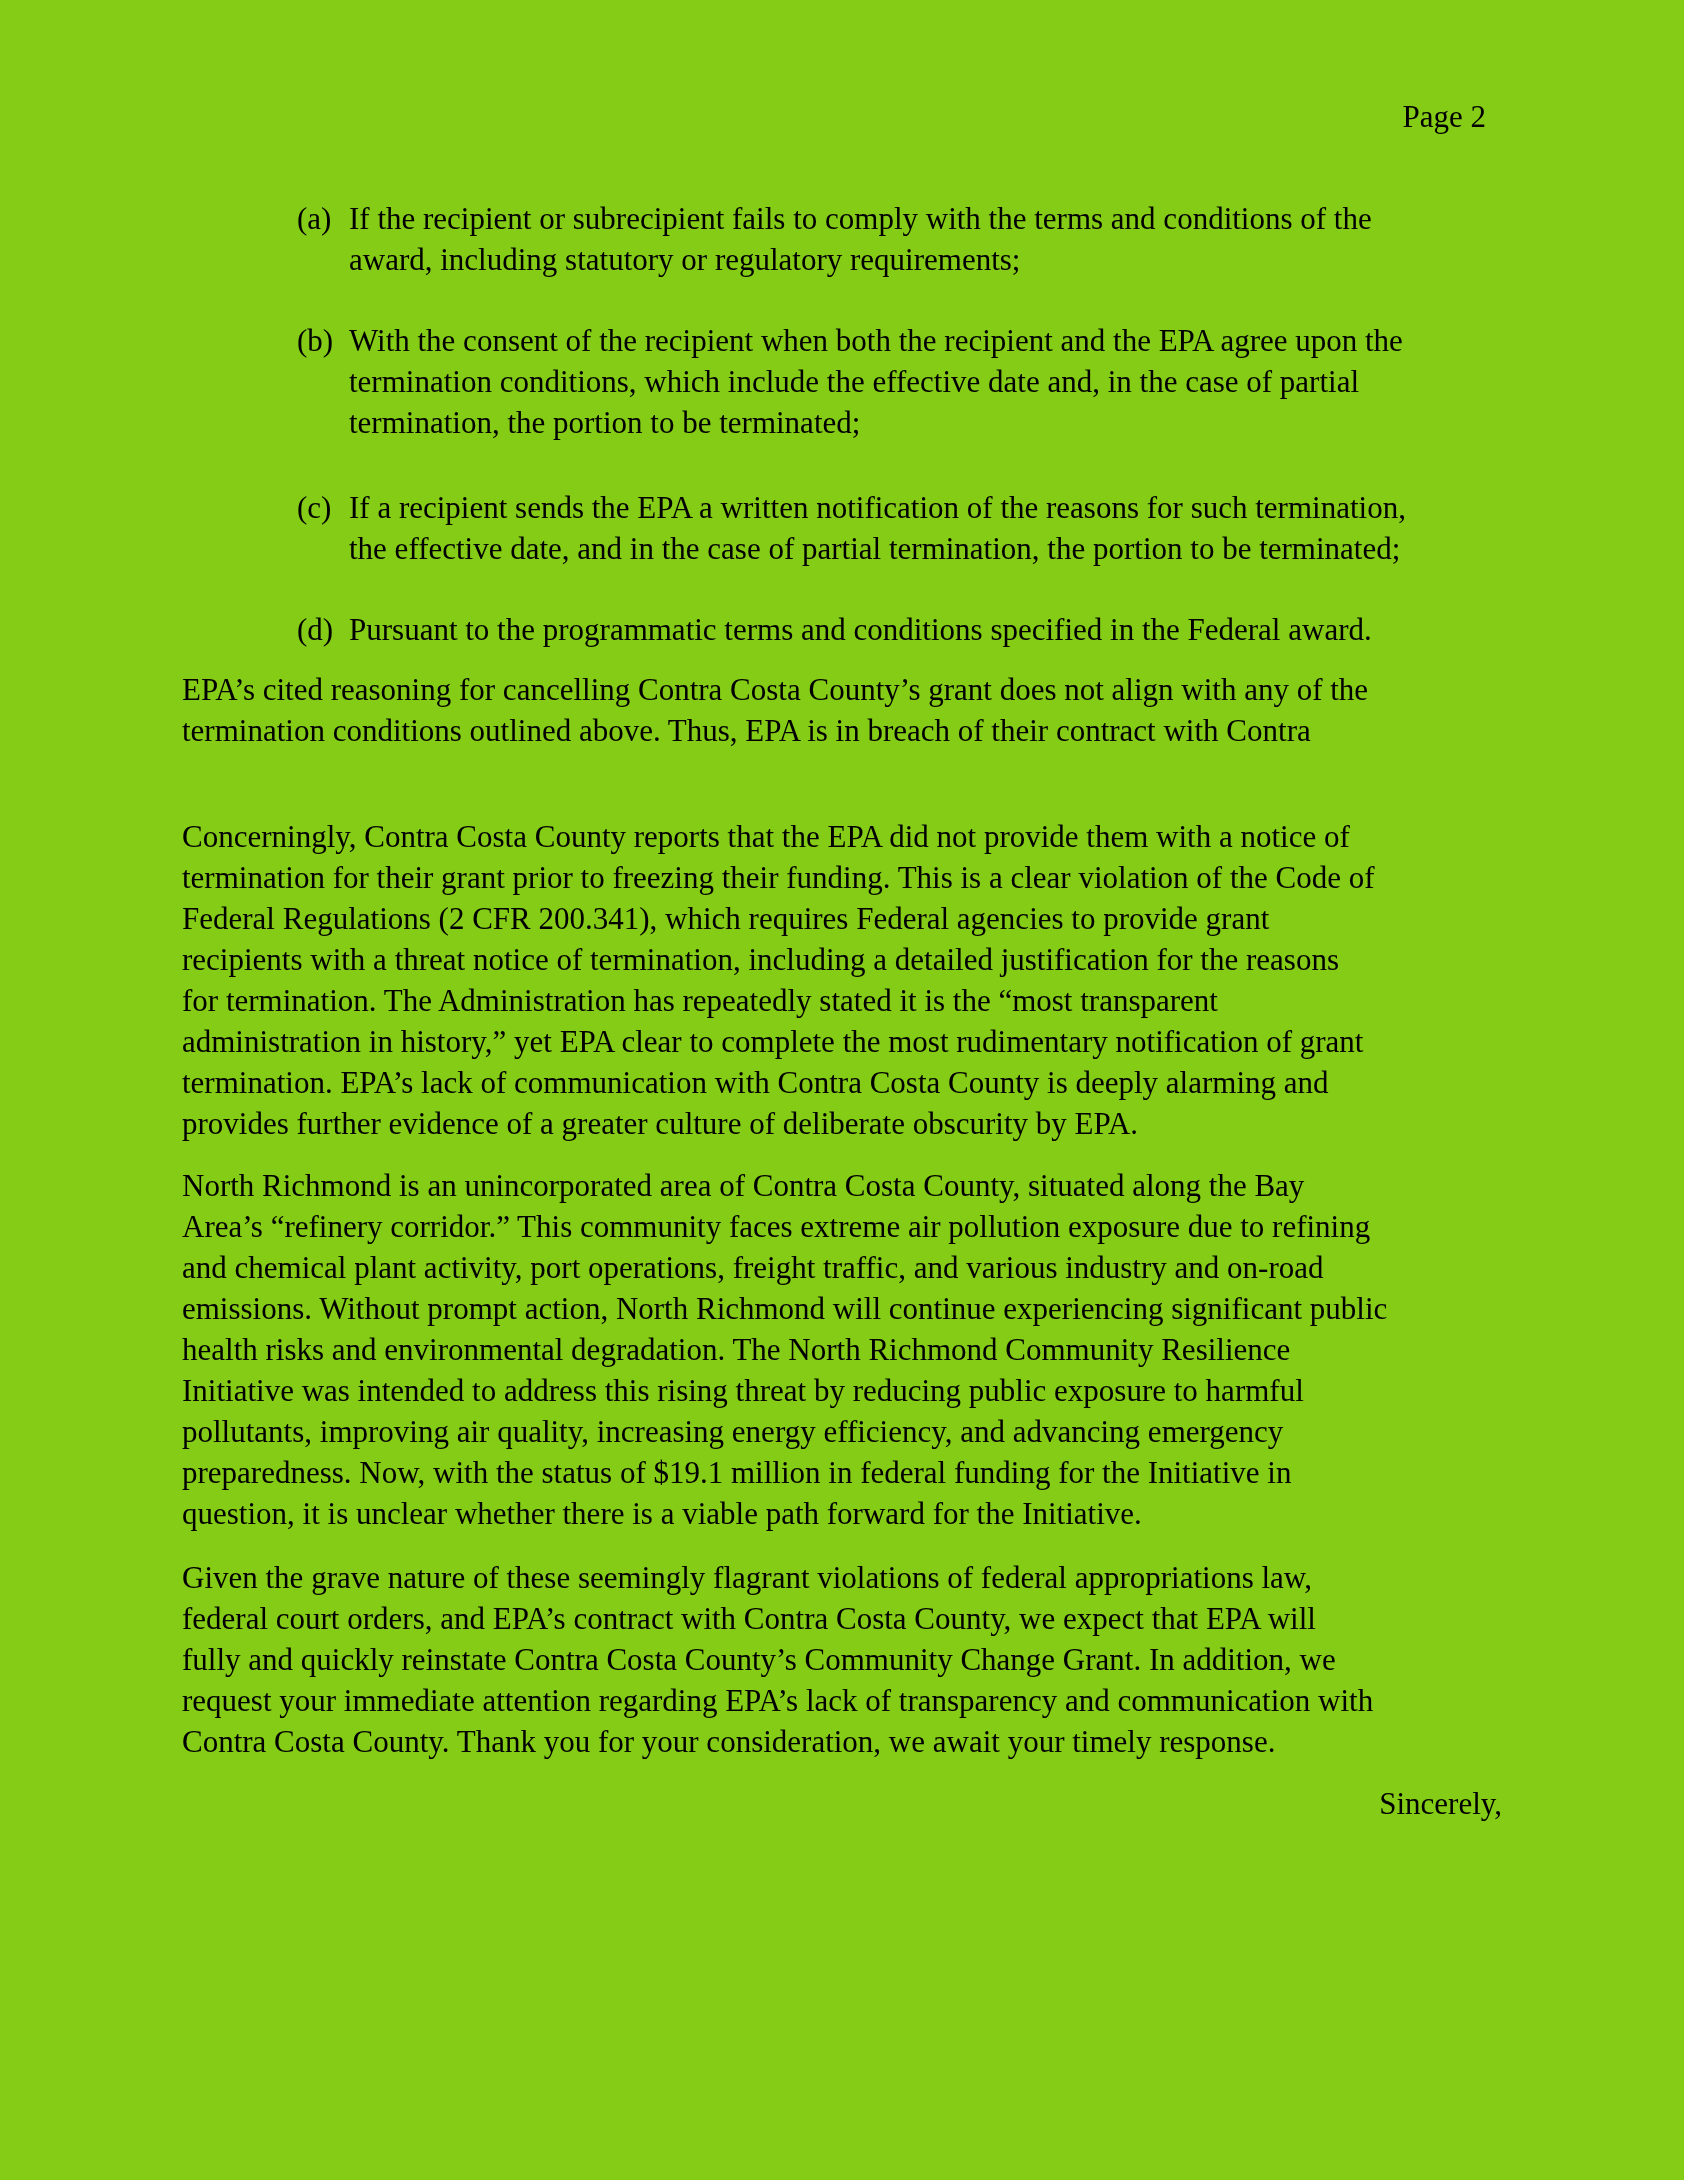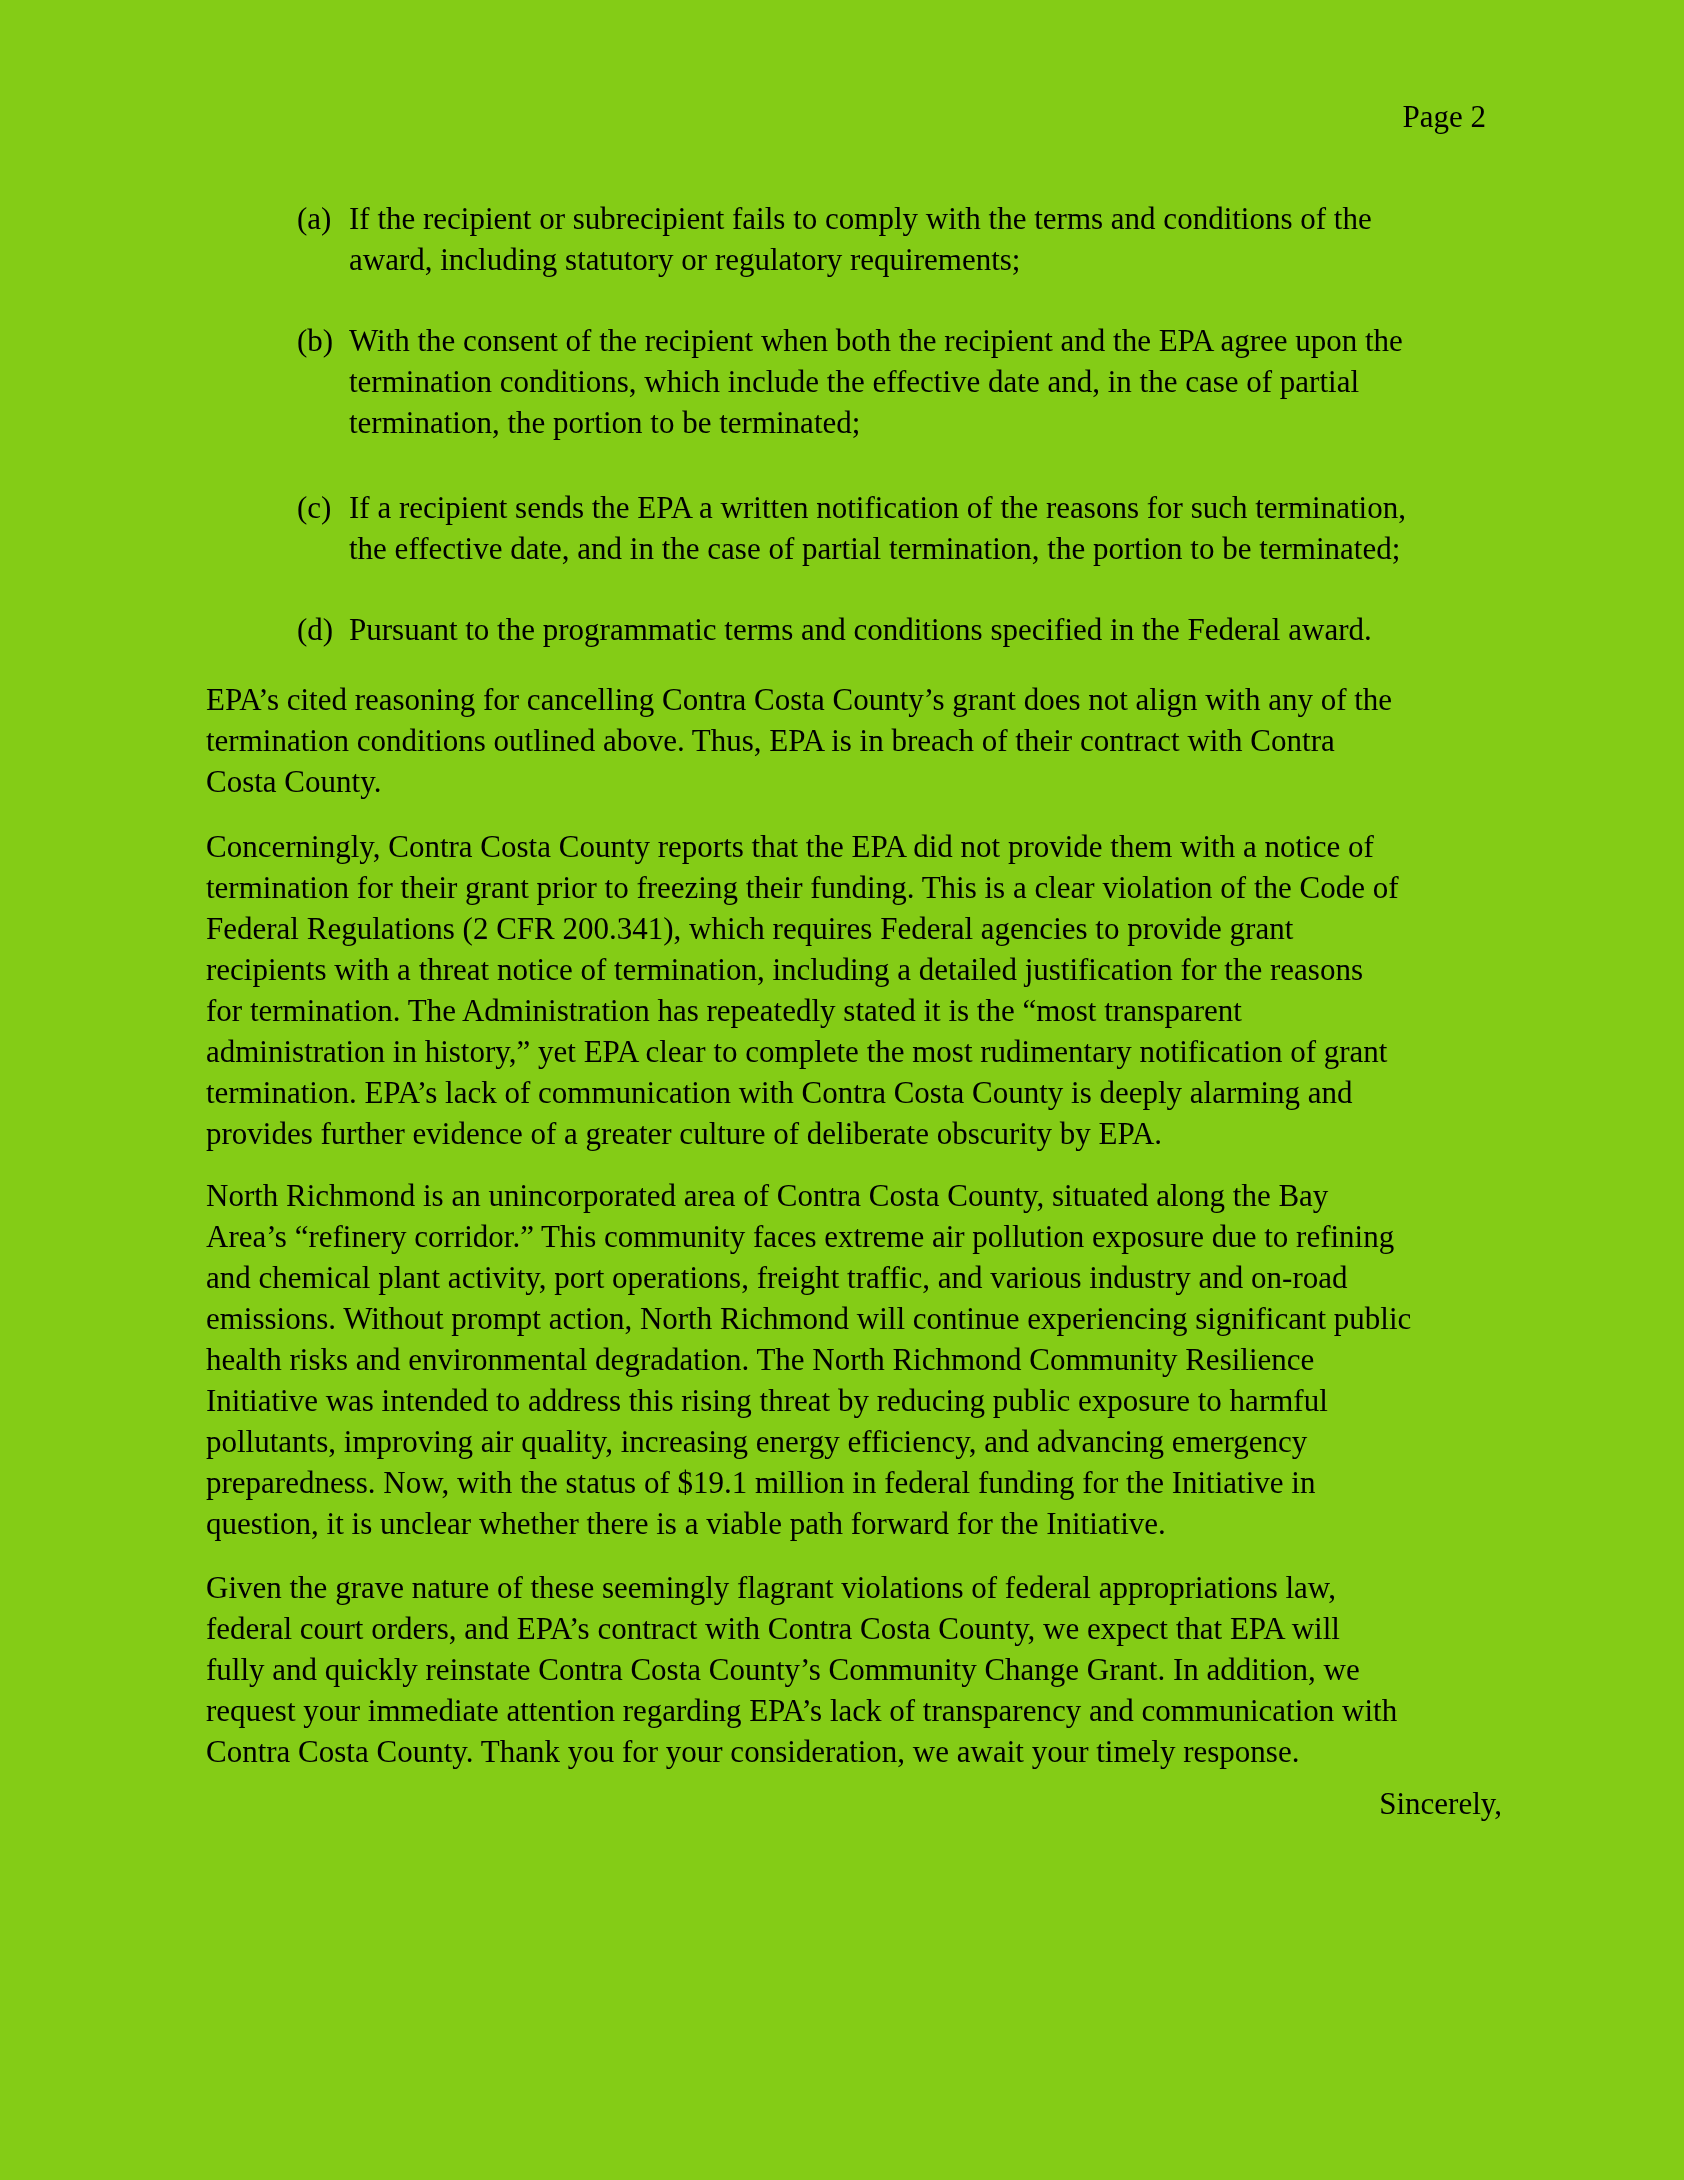--- a/index.html
+++ b/index.html
@@ -33,23 +33,22 @@
   .list-item .marker {
     position: absolute;
     left: 99px;
     top: 0;
   }
   .list-item .lines {
     margin-left: 151px;
   }
   .para {
     position: absolute;
-    left: 206px;
+    left: 182px;
     width: 1288px;
-    margin-top: 10px;
   }
   .line {
     white-space: nowrap;
   }
   .closing {
     position: absolute;
     left: 214px;
     width: 1288px;
     text-align: right;
   }
@@ -89,21 +88,20 @@
   <div class="list-item" style="top:609px">
     <span class="marker">(d)</span>
     <div class="lines">
       <div class="line">Pursuant to the programmatic terms and conditions specified in the Federal award.</div>
     </div>
   </div>
 
   <div class="para" style="top:669px">
     <div class="line">EPA’s cited reasoning for cancelling Contra Costa County’s grant does not align with any of the</div>
     <div class="line">termination conditions outlined above. Thus, EPA is in breach of their contract with Contra</div>
-    <div class="line">Costa County.</div>
   </div>
 
   <div class="para" style="top:816px">
     <div class="line">Concerningly, Contra Costa County reports that the EPA did not provide them with a notice of</div>
     <div class="line">termination for their grant prior to freezing their funding. This is a clear violation of the Code of</div>
     <div class="line">Federal Regulations (2 CFR 200.341), which requires Federal agencies to provide grant</div>
     <div class="line">recipients with a threat notice of termination, including a detailed justification for the reasons</div>
     <div class="line">for termination. The Administration has repeatedly stated it is the “most transparent</div>
     <div class="line">administration in history,” yet EPA clear to complete the most rudimentary notification of grant</div>
     <div class="line">termination. EPA’s lack of communication with Contra Costa County is deeply alarming and</div>

